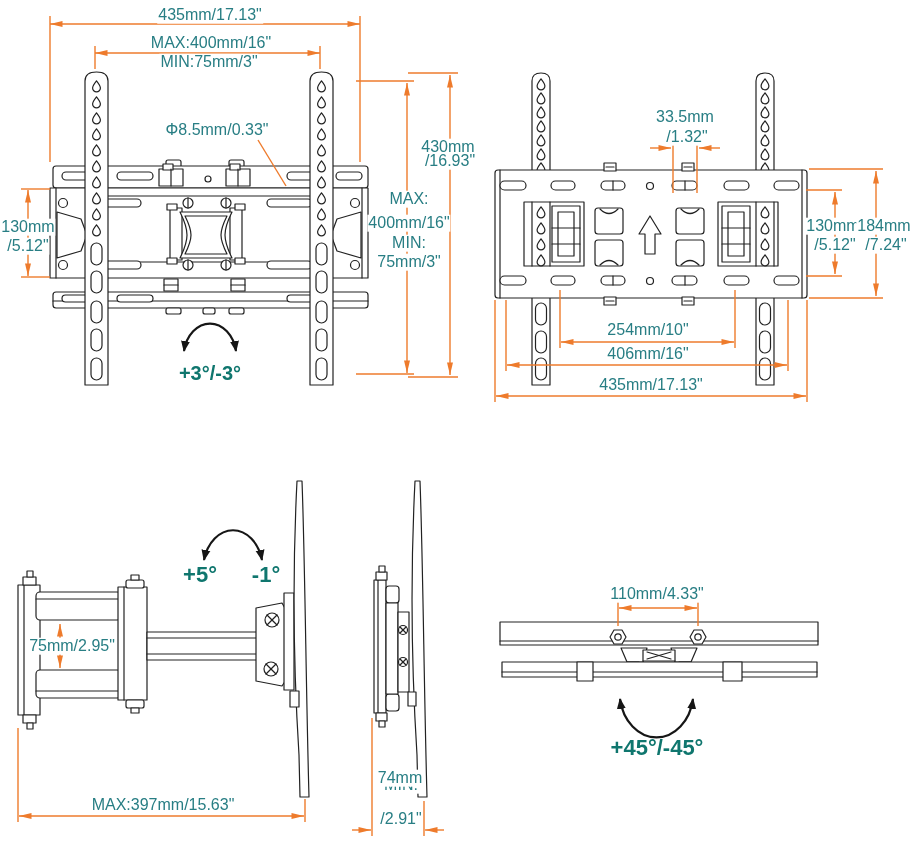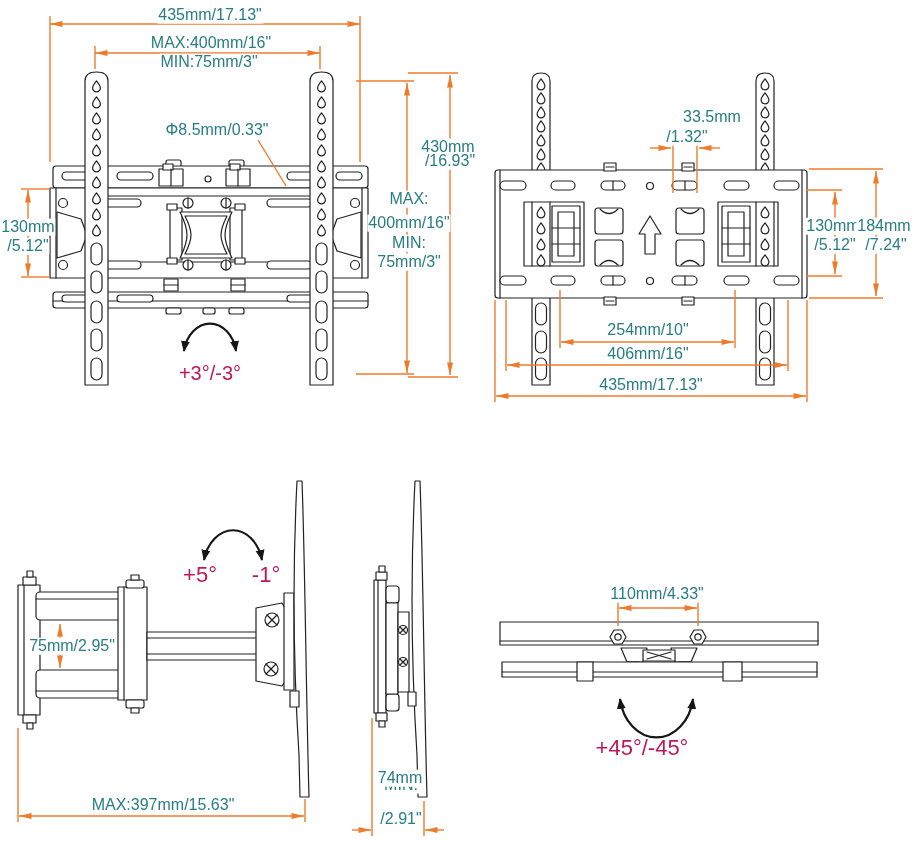--- a/index.html
+++ b/index.html
@@ -5,21 +5,21 @@
   html,body{margin:0;padding:0;background:#fff;}
   #canvas{position:relative;width:917px;height:847px;overflow:hidden;
           font-family:"Liberation Sans",sans-serif;background:#fff;}
   #drawing{position:absolute;left:0;top:0;}
   .bk{stroke:#222;stroke-width:1.2;fill:none;stroke-linejoin:round;stroke-linecap:round;}
   .wf{stroke:#222;stroke-width:1.2;fill:#fff;stroke-linejoin:round;}
   .od{stroke:#ee7b2c;stroke-width:1.4;fill:none;}
   .arc{stroke:#161616;stroke-width:2.2;fill:none;}
   .lbl{position:absolute;transform:translate(-50%,-50%);white-space:nowrap;
        font-size:16px;color:#287e84;background:#fff;padding:0 1px;line-height:1.04;}
-  .ang{font-size:22px;color:#be185d;background:transparent;font-weight:400;}
+  .ang{font-size:22px;color:#0f766e;background:transparent;font-weight:700;}
 </style>
 </head>
 <body>
 
 <div id="canvas">
 
 <svg id="drawing" width="917" height="847" viewBox="0 0 917 847">
   <defs>
     <marker id="oa" markerUnits="userSpaceOnUse" markerWidth="14" markerHeight="8" refX="13" refY="4" orient="auto-start-reverse">
       <path d="M0.5,1 L13,4 L0.5,7 Z" fill="#ee7b2c"></path>
@@ -393,35 +393,35 @@
   <div class="lbl" style="left:28px;top:227px">130mm</div>
   <div class="lbl" style="left:28px;top:246px">/5.12"</div>
   <div class="lbl" style="left:448px;top:147px">430mm</div>
   <div class="lbl" style="left:450px;top:161px">/16.93"</div>
   <div class="lbl" style="left:409px;top:199px">MAX:</div>
   <div class="lbl" style="left:409px;top:223px">400mm/16"</div>
   <div class="lbl" style="left:409px;top:243px">MIN:</div>
   <div class="lbl" style="left:409px;top:262px">75mm/3"</div>
   <div class="lbl ang" style="left:210px;top:373px;font-size:20px">+3°/-3°</div>
 
-  <div class="lbl" style="left:712px;top:117px">33.5mm</div>
+  <div class="lbl" style="left:685px;top:117px">33.5mm</div>
   <div class="lbl" style="left:687px;top:137px">/1.32"</div>
   <div class="lbl" style="left:833px;top:226px">130mm</div>
   <div class="lbl" style="left:835px;top:245px">/5.12"</div>
   <div class="lbl" style="left:884px;top:226px">184mm</div>
   <div class="lbl" style="left:886px;top:245px">/7.24"</div>
   <div class="lbl" style="left:648px;top:330px">254mm/10"</div>
   <div class="lbl" style="left:648px;top:354px">406mm/16"</div>
   <div class="lbl" style="left:651px;top:385px">435mm/17.13"</div>
 
   <div class="lbl ang" style="left:200px;top:575px">+5°</div>
   <div class="lbl ang" style="left:266px;top:575px">-1°</div>
   <div class="lbl" style="left:72px;top:646px">75mm/2.95"</div>
   <div class="lbl" style="left:163px;top:805px">MAX:397mm/15.63"</div>
 
   <div class="lbl" style="left:401px;top:785px">MIN:</div>
   <div class="lbl" style="left:400px;top:778px">74mm</div>
   <div class="lbl" style="left:401px;top:819px">/2.91"</div>
 
   <div class="lbl" style="left:657px;top:594px">110mm/4.33"</div>
-  <div class="lbl ang" style="left:642px;top:748px">+45°/-45°</div>
+  <div class="lbl ang" style="left:657px;top:748px">+45°/-45°</div>
 
 </div>
 
 </body></html>

